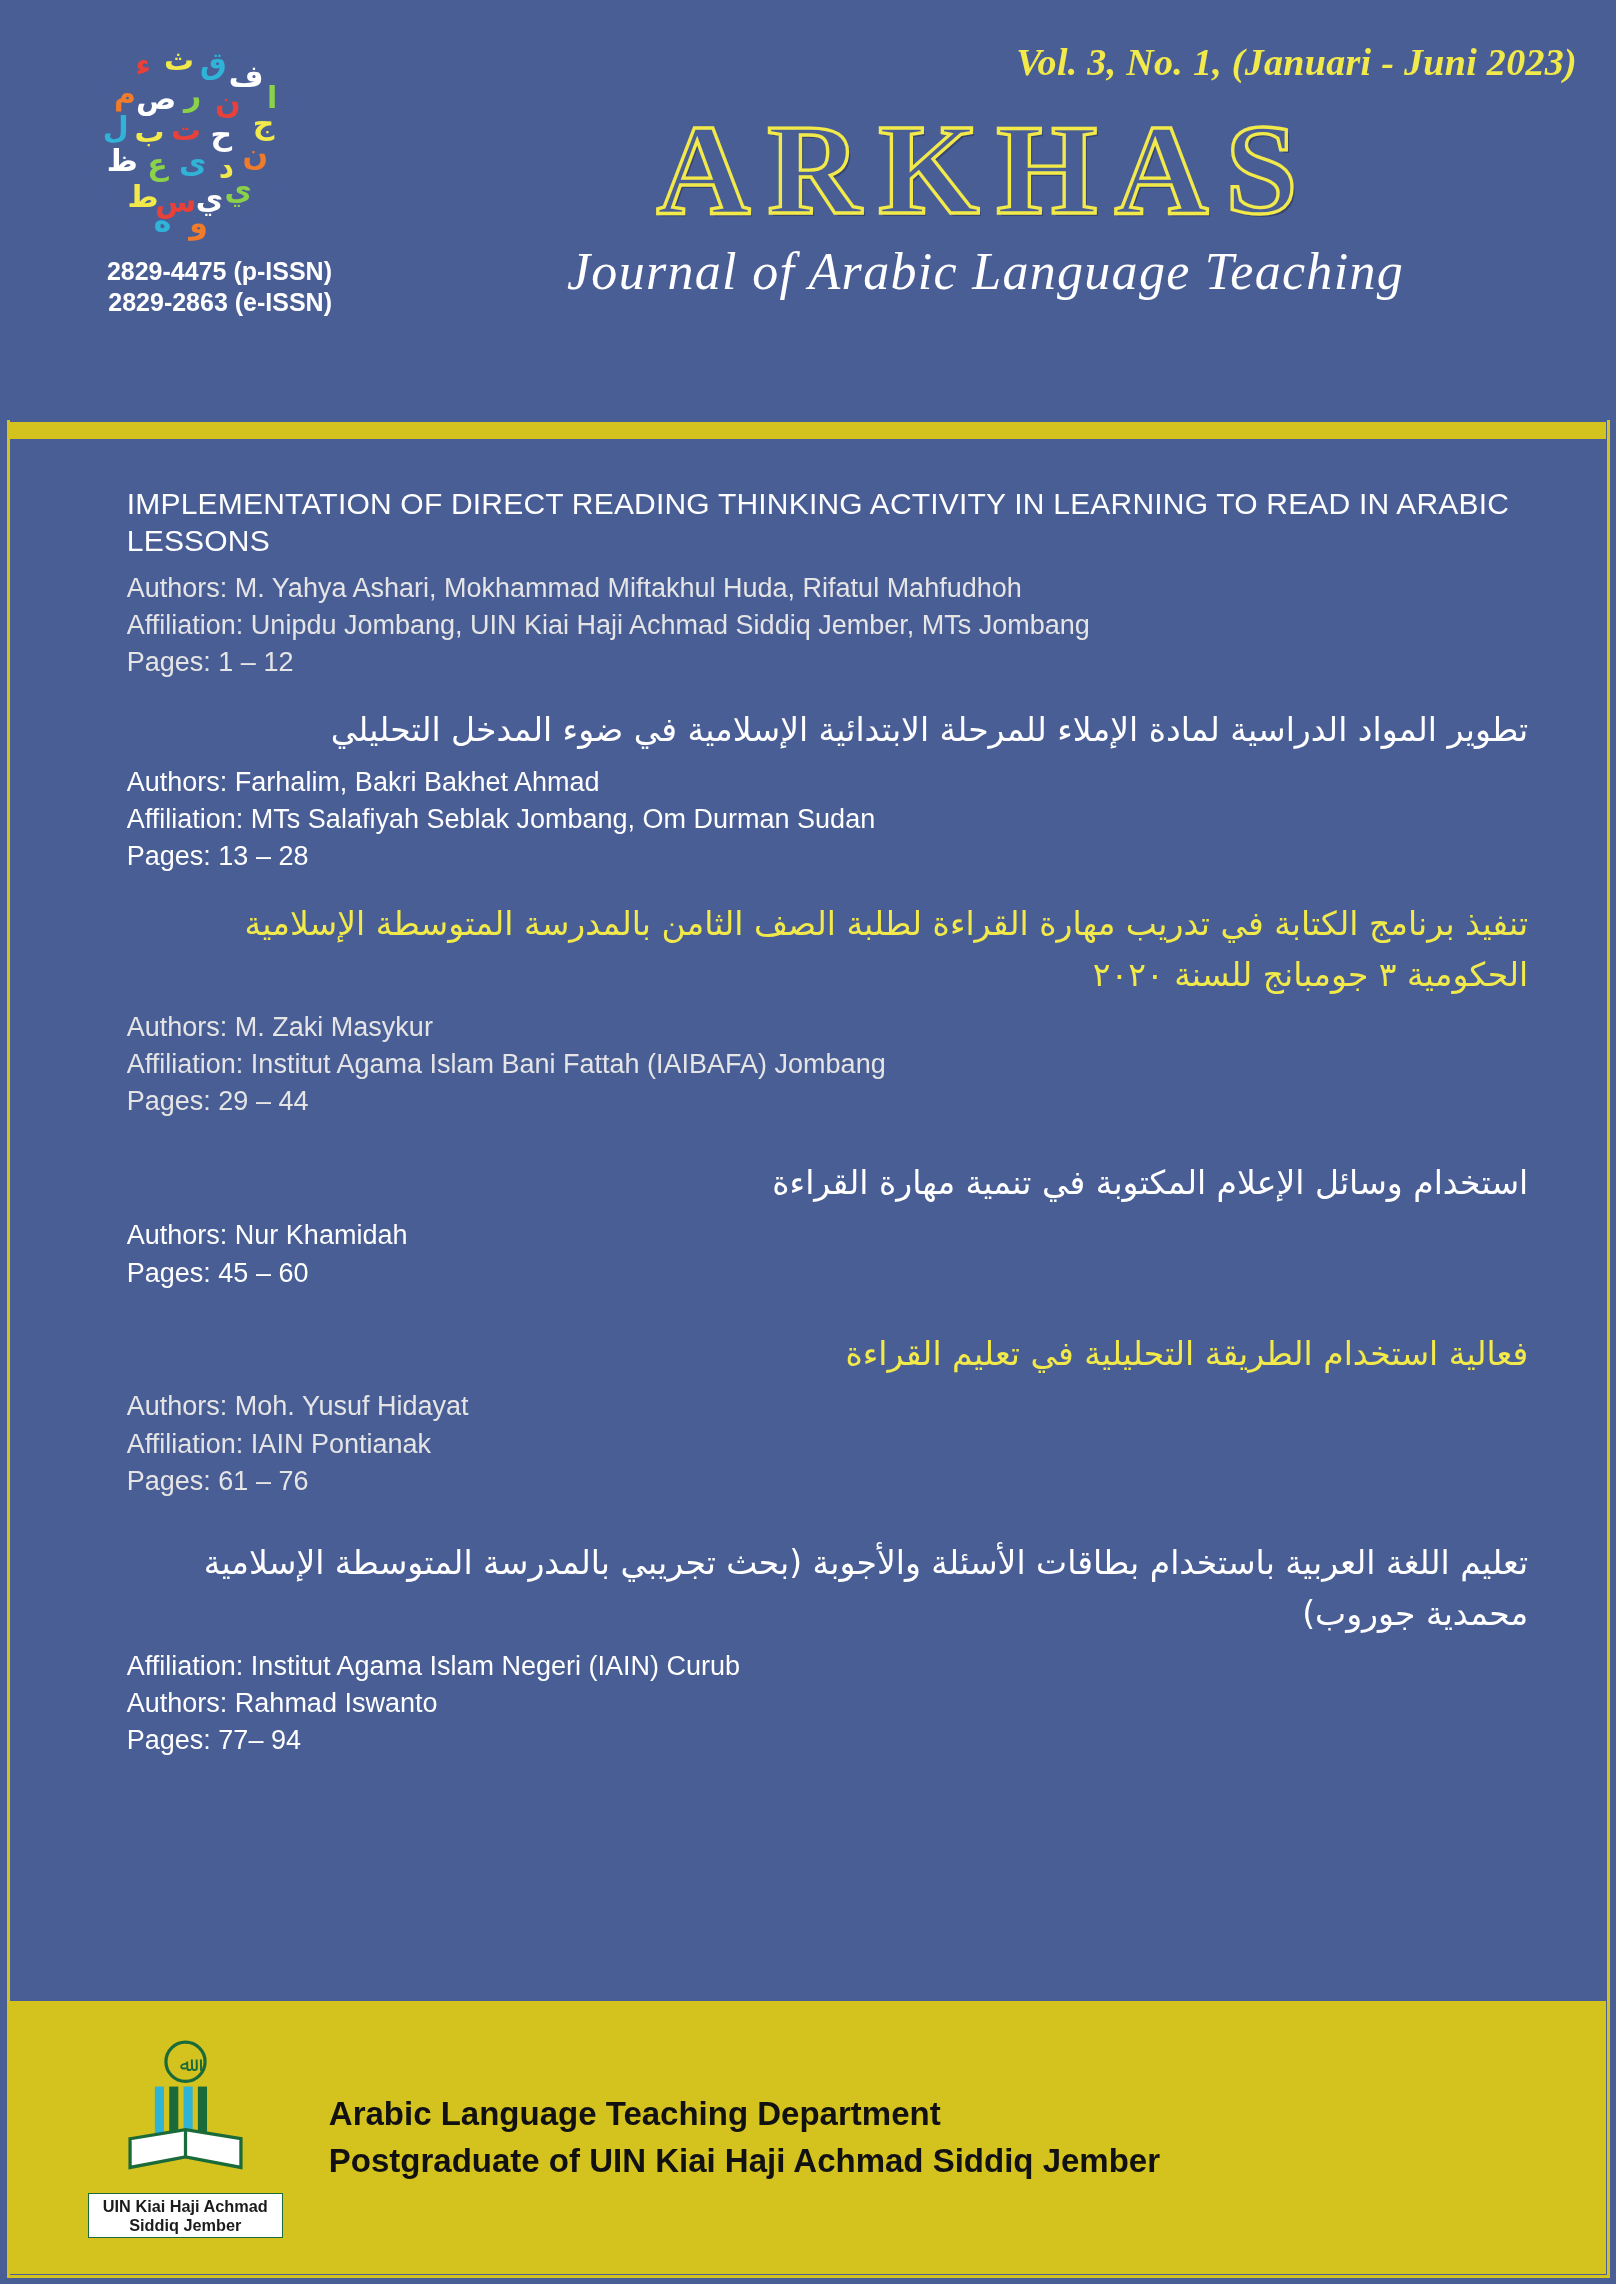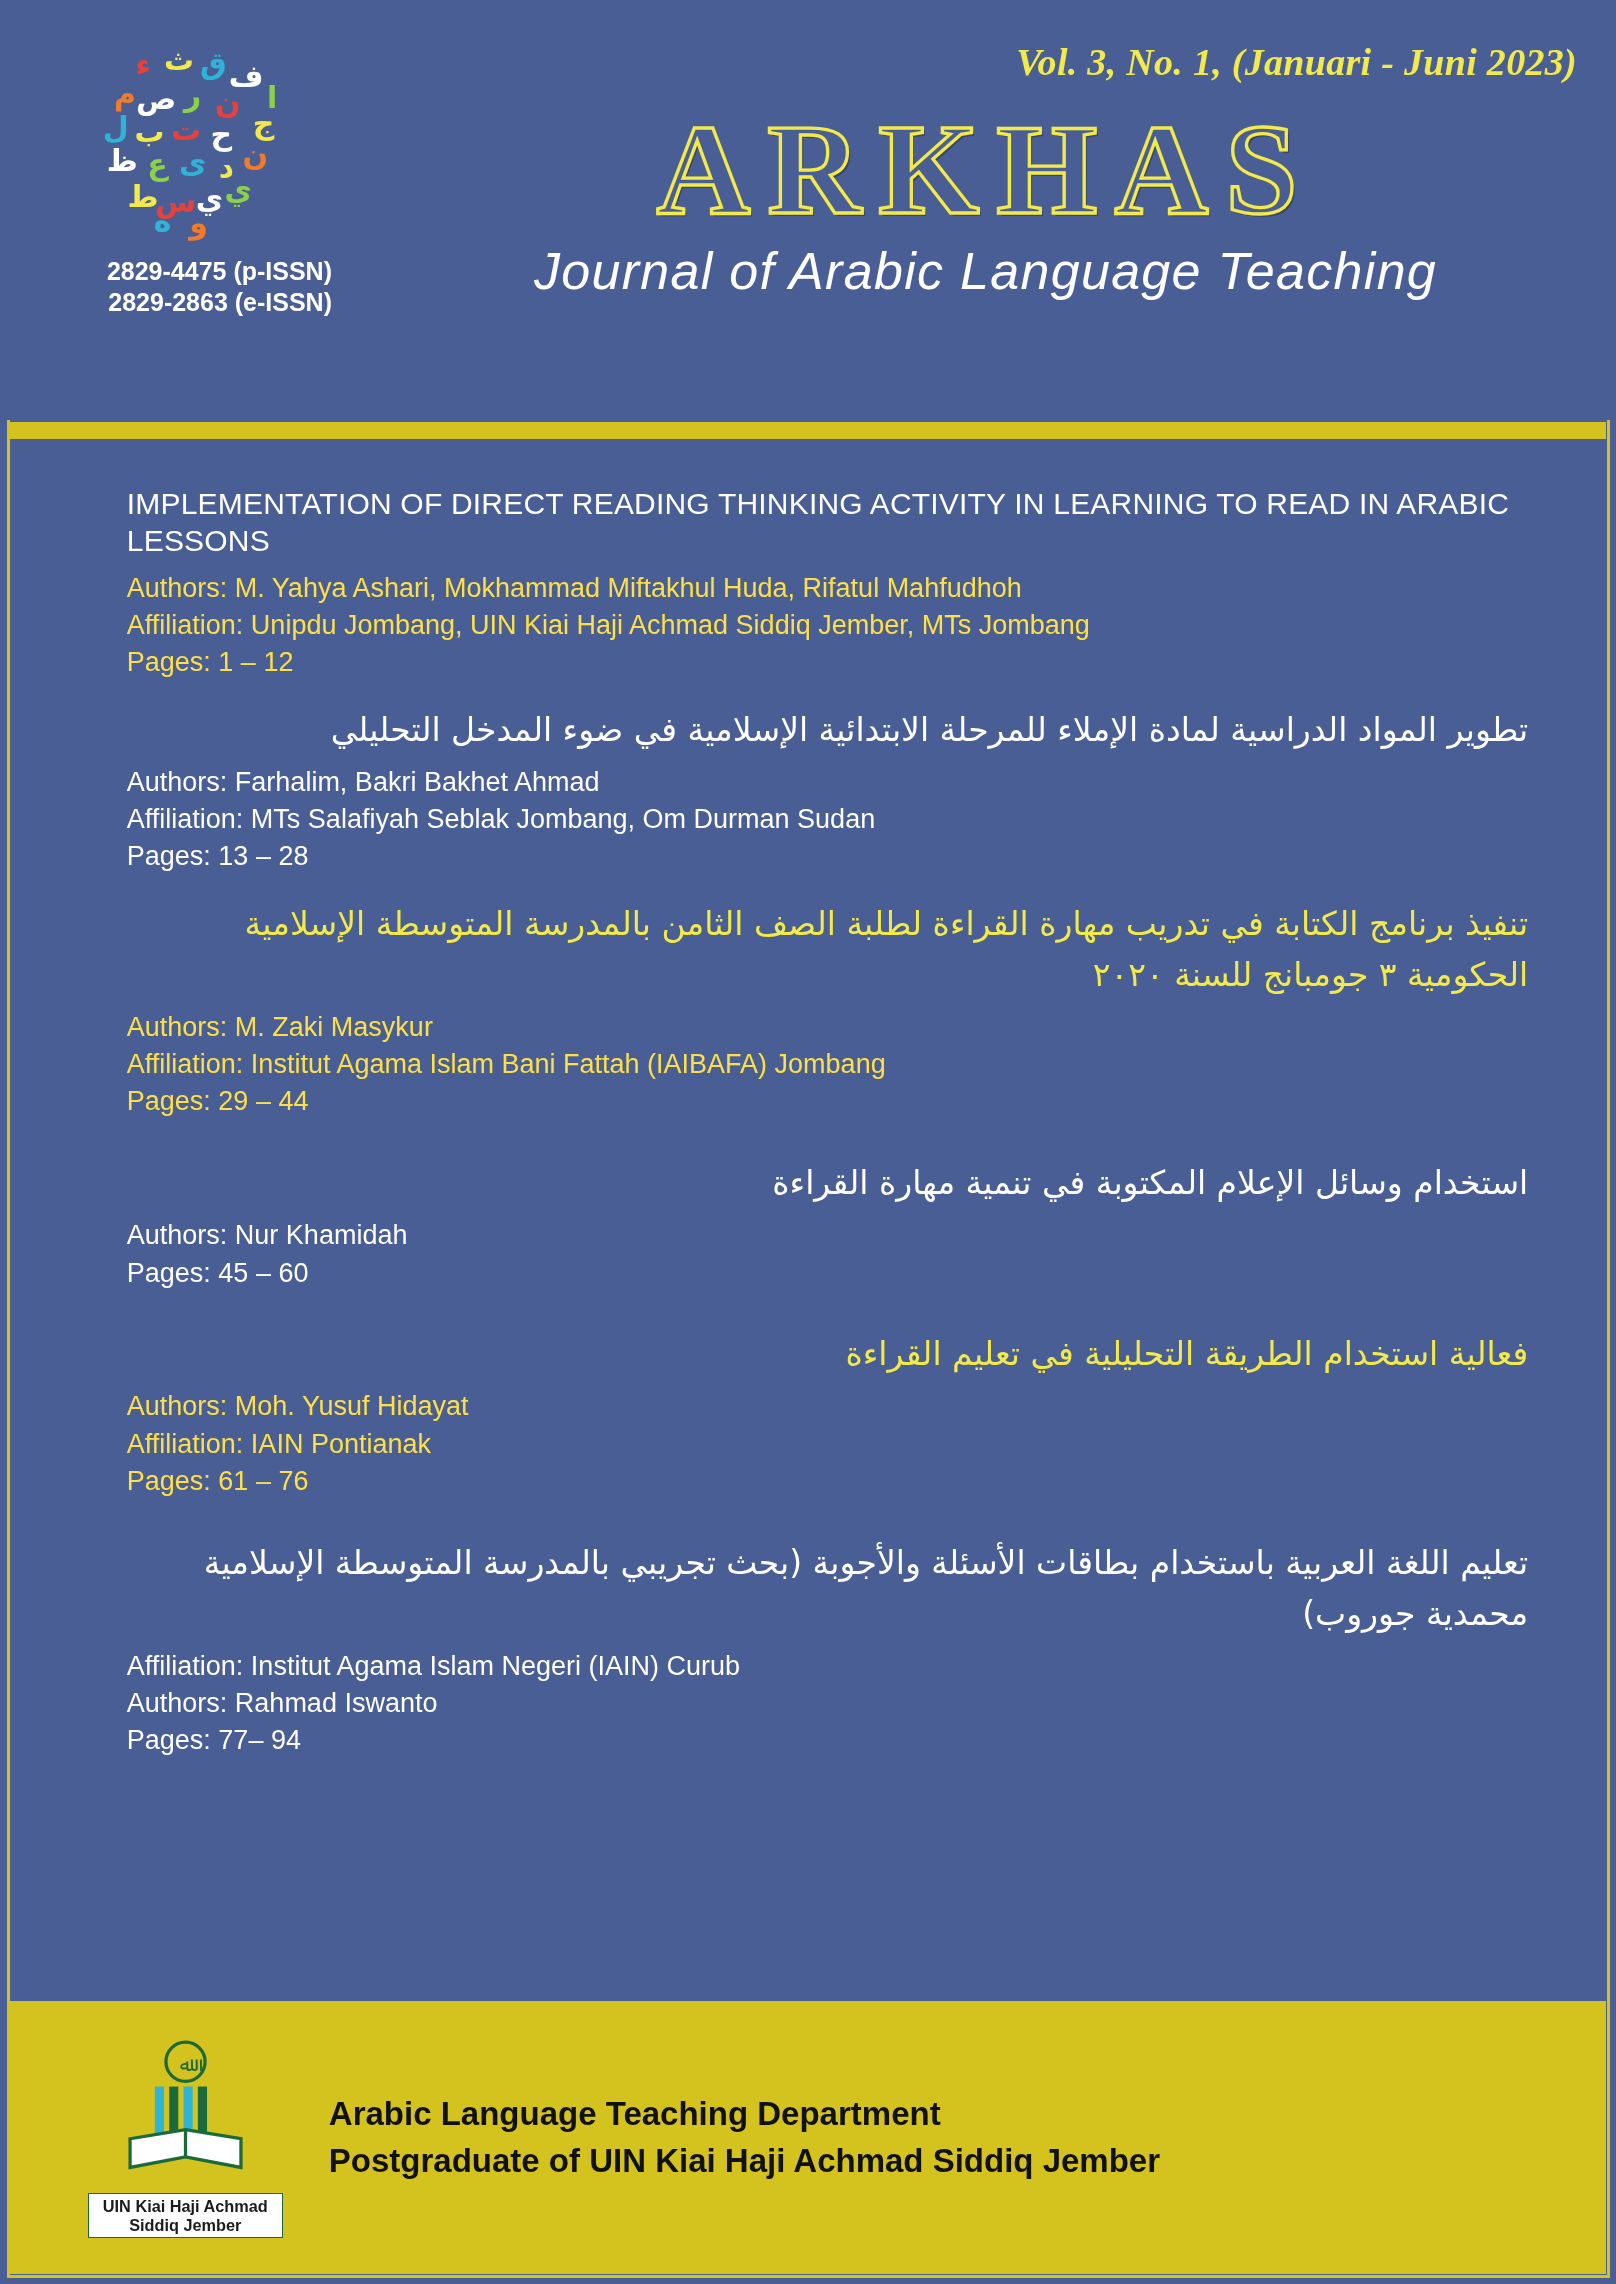--- a/index.html
+++ b/index.html
@@ -82,21 +82,21 @@
     letter-spacing: 17px;
     color: #4a5e96;
     -webkit-text-stroke: 3.3px #f2e94a;
     text-shadow:
        0 0 0 #f2e94a,
        2.6px 2.6px 0 rgba(0,0,0,0.25);
     line-height: 1;
   }
   .subtitle {
     margin-top: 9px;
-    font-family: Liberation Sans, sans-serif;
+    font-family: Liberation Serif, serif;
     font-style: italic;
     font-size: 52px;
     color: #ffffff;
     letter-spacing: 1.3px;
     line-height: 1.1;
   }
   .gold-bar {
     position: absolute;
     left: 9.8px;
     right: 9.8px;
@@ -129,21 +129,21 @@
     font-size: 33px;
     direction: rtl;
     text-align: right;
     line-height: 1.55;
     margin-bottom: 9px;
     font-family: "DejaVu Sans", sans-serif;
     padding-left: 26px;
   }
   .art-title-ar.white { color: #ffffff; }
   .meta {
-    color: #fde047;
+    color: #e5e5e5;
     font-size: 27px;
     line-height: 1.38;
     margin-bottom: 3.9px;
   }
   .meta .line { display: block; }
   .meta.white { color: #ffffff; }
   .sp-1 { height: 15.6px; }
   .sp-2 { height: 30px; }
   
   .footer {

